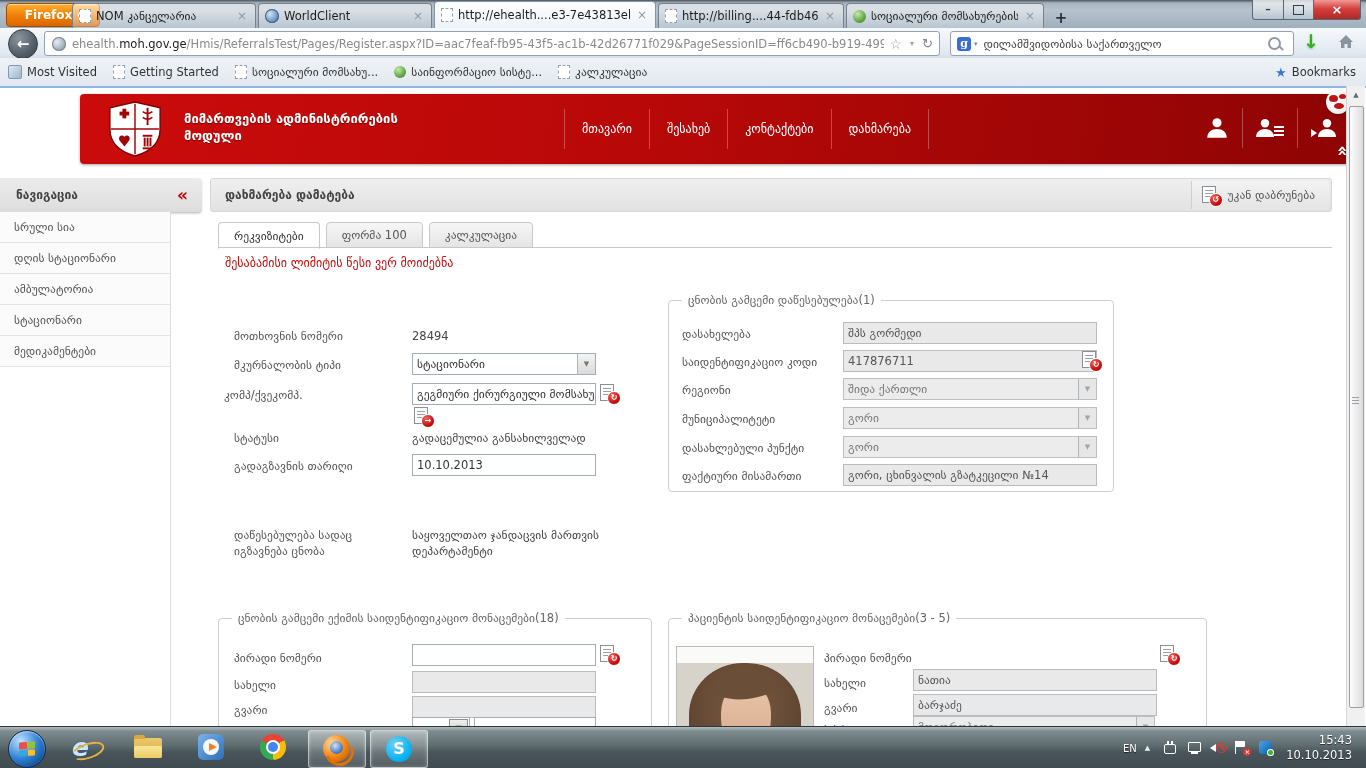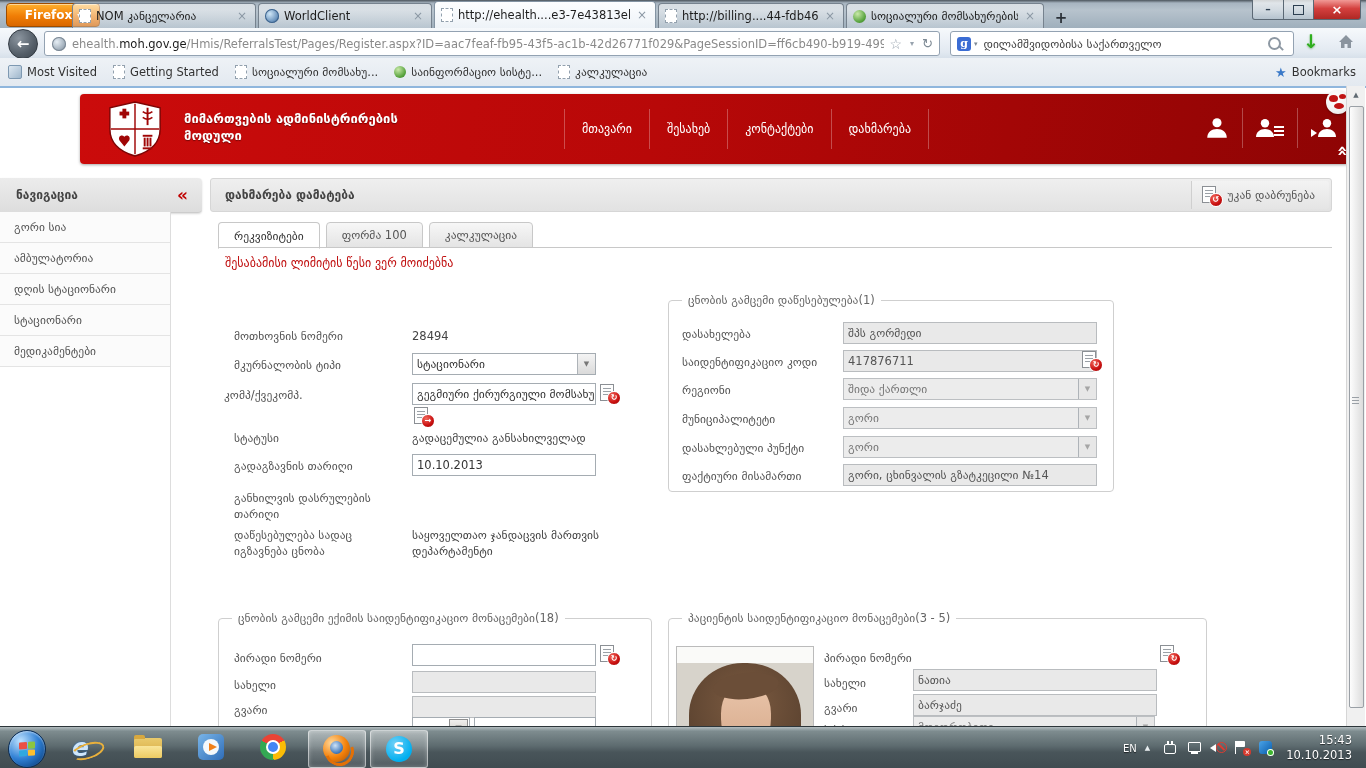--- a/index.html
+++ b/index.html
@@ -383,23 +383,23 @@
       <i style="left:8px;top:13px;width:10px;height:6px"></i>
     </div>
     <div class="chev-up">«</div>
   </div>
 
   <div class="side-head">
     <span class="t">ნავიგაცია</span>
     <span class="col">«</span>
   </div>
   <div class="side-items">
-    <div class="sitem">გორი სია</div>
+    <div class="sitem">სრული სია</div>
+    <div class="sitem">დღის სტაციონარი</div>
     <div class="sitem">ამბულატორია</div>
-    <div class="sitem">დღის სტაციონარი</div>
     <div class="sitem">სტაციონარი</div>
     <div class="sitem">მედიკამენტები</div>
   </div>
 
   <div class="mainbar">
     <span class="t">დახმარება დამატება</span>
     <div class="backbtn">
       <span class="badge" style="position:relative;width:19px;height:19px;display:inline-block">
         <span class="doc"></span>
           <span class="dot">↺</span>
@@ -435,21 +435,20 @@
       <span class="doc"></span>
       <span class="dot">→</span>
     </span>
 
   <div class="flabel" style="left:234px;top:430px">სტატუსი</div>
   <div class="ftext" style="left:412px;top:430px">გადაცემულია განსახილველად</div>
 
   <div class="flabel" style="left:234px;top:458px">გადაგზავნის თარიღი</div>
   <div class="finput" style="left:412px;top:454px;width:174px">10.10.2013</div>
 
-  <div class="flabel" style="left:234px;top:490px;width:170px">განხილვის დასრულების თარიღი</div>
 
   <div class="flabel" style="left:234px;top:527px;width:172px">დაწესებულება სადაც იგზავნება ცნობა</div>
   <div class="ftext" style="left:412px;top:527px;width:224px">საყოველთაო ჯანდაცვის მართვის დეპარტამენტი</div>
 
   <div class="fs" style="left:668px;top:300px;width:444px;height:190px">
     <span class="lg">ცნობის გამცემი დაწესებულება(1)</span>
   </div>
   <div class="flabel" style="left:682px;top:326px">დასახელება</div>
   <div class="finput ro" style="left:843px;top:322px;width:244px">შპს გორმედი</div>
 

